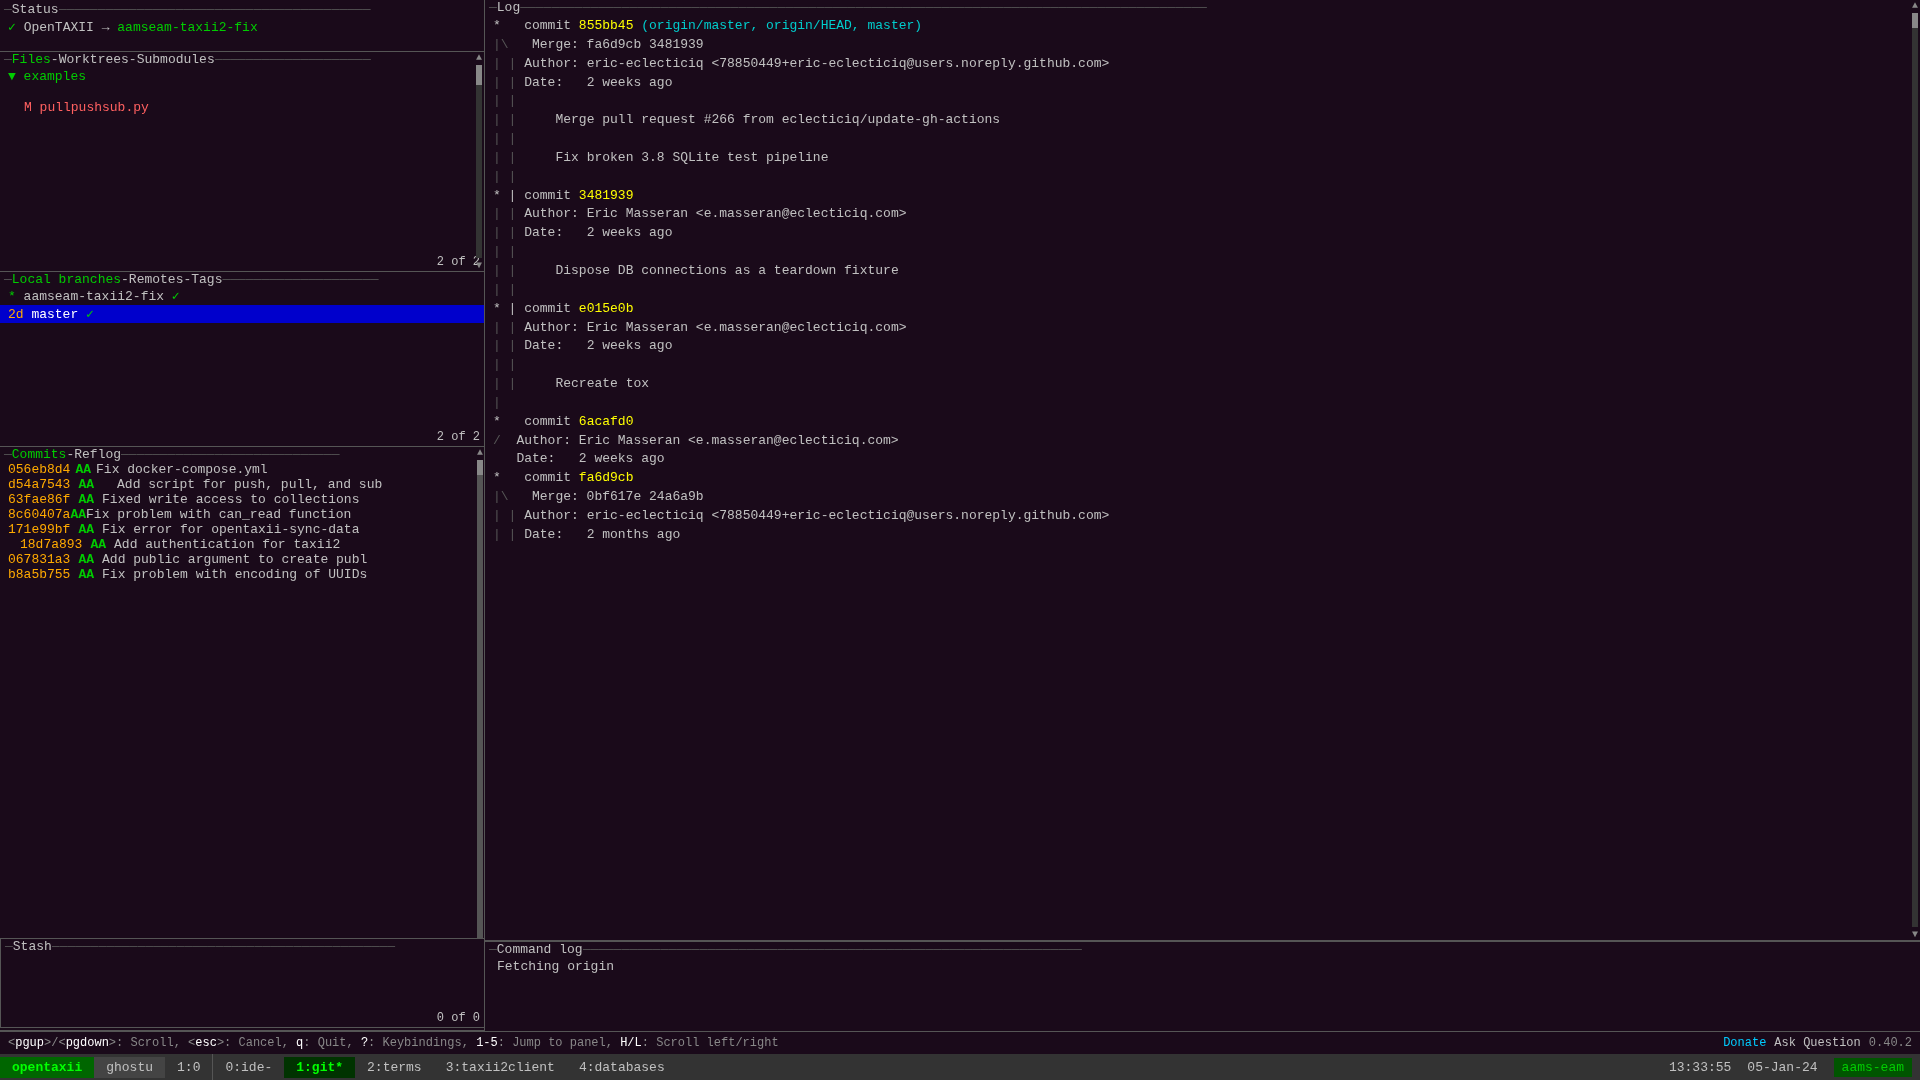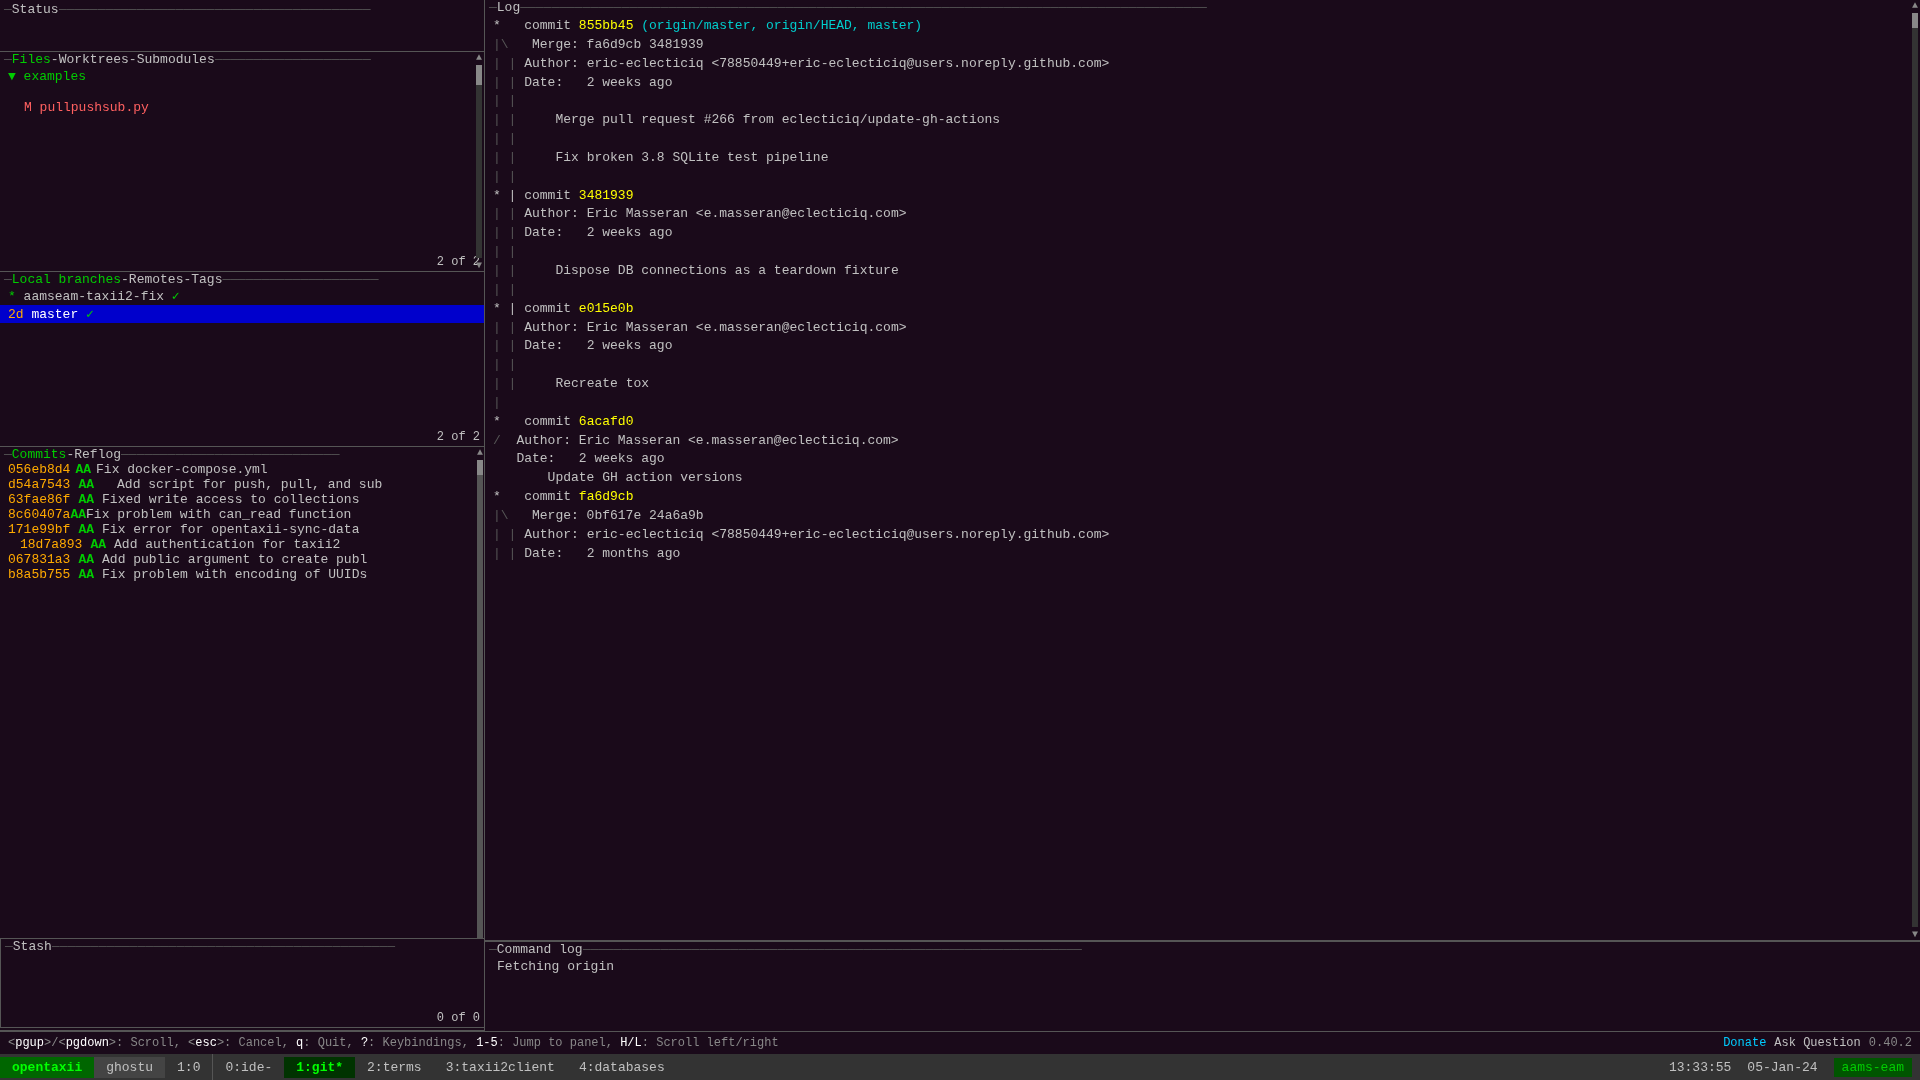--- a/index.html
+++ b/index.html
@@ -62,20 +62,26 @@
 <div class="main-area">
 
   <div class="left-panel">
 
     <div style="border-bottom:1px solid #555; padding: 2px 0; min-height:52px; position:relative;">
       <div style="display:flex; align-items:center; padding:0 4px; color:#555;">
         <span style="color:#555;">—</span>
           <span style="color:#c0c0c0;">Status</span>
           <span style="color:#555; flex:1; overflow:hidden; white-space:nowrap;">————————————————————————————————————————</span>
       </div>
+      <div style="padding: 2px 8px;">
+        <span style="color:#00cc00;">✓</span>
+        <span style="color:#c0c0c0;">OpenTAXII</span>
+        <span style="color:#c0c0c0;"> → </span>
+        <span style="color:#00cc00;">aamseam-taxii2-fix</span>
+      </div>
     </div>
 
     <div style="border-bottom:1px solid #555; min-height:220px; position:relative; flex-shrink:0;">
       <div style="display:flex; align-items:center; padding:0 4px; color:#555;">
         <span style="color:#555;">—</span>
         <span style="color:#00cc00;">Files</span>
         <span style="color:#c0c0c0;"> - </span>
         <span style="color:#c0c0c0;">Worktrees</span>
         <span style="color:#c0c0c0;"> - </span>
         <span style="color:#c0c0c0;">Submodules</span>
@@ -213,21 +219,20 @@
         <div class="log-line"><span style="color:#c0c0c0;">* | </span><span style="color:#c0c0c0;">commit </span><span style="color:#ffff00;">e015e0b</span></div>
         <div class="log-line"><span style="color:#555;">| | </span><span style="color:#c0c0c0;">Author: Eric Masseran &lt;e.masseran@eclecticiq.com&gt;</span></div>
         <div class="log-line"><span style="color:#555;">| | </span><span style="color:#c0c0c0;">Date:   2 weeks ago</span></div>
         <div class="log-line"><span style="color:#555;">| | </span></div>
         <div class="log-line"><span style="color:#555;">| |     </span><span style="color:#c0c0c0;">Recreate tox</span></div>
         <div class="log-line"><span style="color:#555;">| </span></div>
         <div class="log-line"><span style="color:#c0c0c0;">* </span><span style="color:#c0c0c0;">  commit </span><span style="color:#ffff00;">6acafd0</span></div>
         <div class="log-line"><span style="color:#555;">/  </span><span style="color:#c0c0c0;">Author: Eric Masseran &lt;e.masseran@eclecticiq.com&gt;</span></div>
         <div class="log-line"><span style="color:#c0c0c0;">   Date:   2 weeks ago</span></div>
         <div class="log-line"></div>
-        <div class="log-line"><span style="color:#c0c0c0;">       Update GH action versions</span></div>
         <div class="log-line"></div>
         <div class="log-line"><span style="color:#c0c0c0;">* </span><span style="color:#c0c0c0;">  commit </span><span style="color:#ffff00;">fa6d9cb</span></div>
         <div class="log-line"><span style="color:#555;">|\ </span><span style="color:#c0c0c0;">  Merge: 0bf617e 24a6a9b</span></div>
         <div class="log-line"><span style="color:#555;">| | </span><span style="color:#c0c0c0;">Author: eric-eclecticiq &lt;78850449+eric-eclecticiq@users.noreply.github.com&gt;</span></div>
         <div class="log-line"><span style="color:#555;">| | </span><span style="color:#c0c0c0;">Date:   2 months ago</span></div>
 
       </div>
 
       <div class="vscroll" style="width:10px;">
         <div class="vscroll-up">▲</div>

